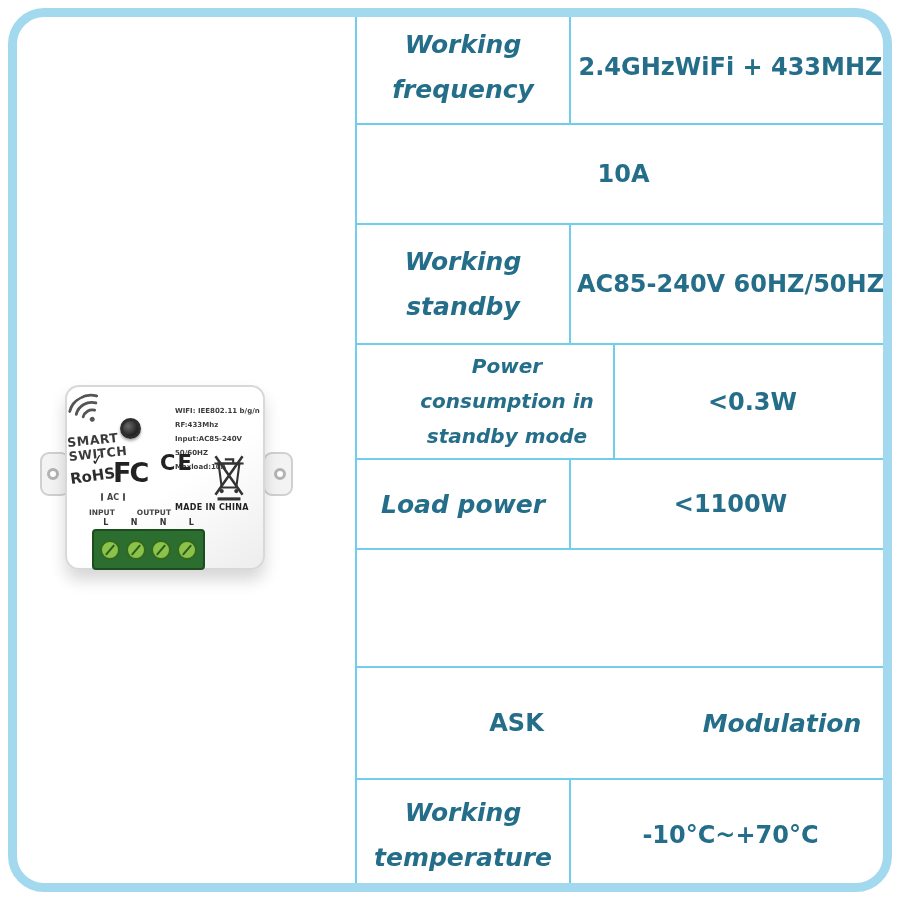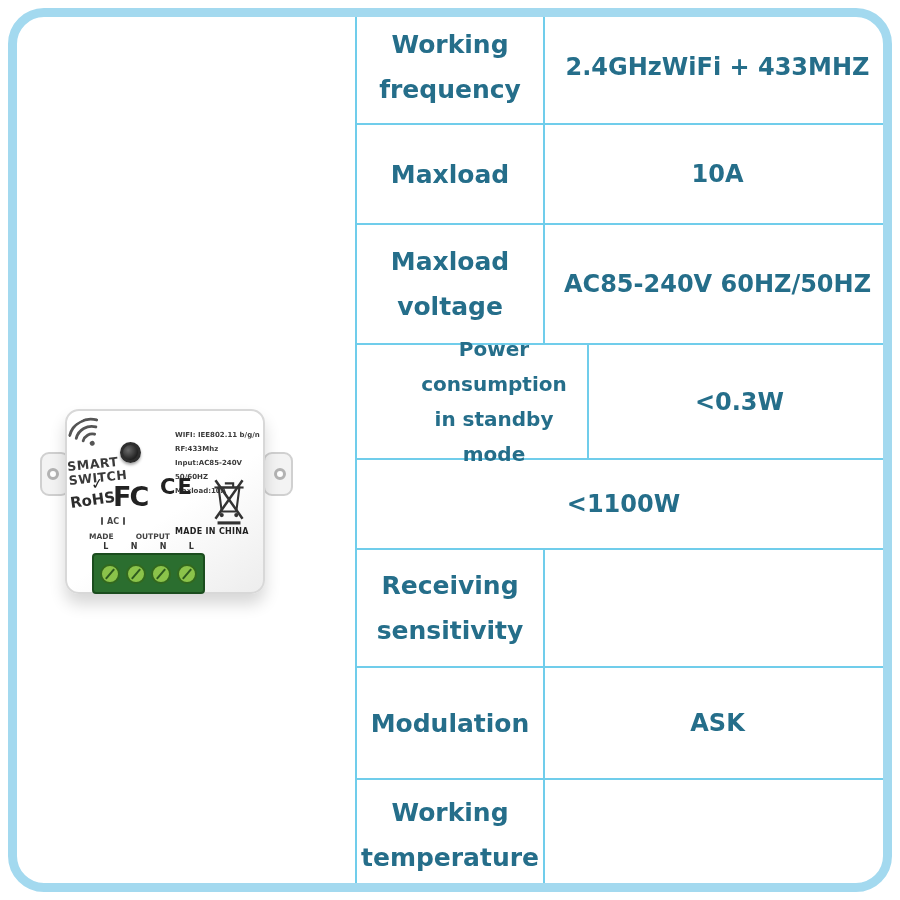--- a/index.html
+++ b/index.html
@@ -22,42 +22,41 @@
     color:#256e8a;
   }
   .row { display:flex; border-bottom:2px solid #70cdeb; }
   .row:last-child { border-bottom:none; }
   .row:nth-child(1){height:115px} .row:nth-child(2){height:100px}
   .row:nth-child(3){height:120px} .row:nth-child(4){height:115px}
   .row:nth-child(5){height:90px}  .row:nth-child(6){height:118px}
   .row:nth-child(7){height:112px} .row:nth-child(8){height:110px}
   .cell { display:flex; align-items:center; justify-content:center; text-align:center; font-weight:bold; }
   .cell.label {
-    width:188px; border-right:2px solid #70cdeb; padding:0 14px;
-    font-size:25px; line-height:1.8;
+    width:214px; border-right:2px solid #70cdeb; padding:0 14px;
+    font-size:25px; line-height:1.8;font-style:italic;
   }
   .cell.label.small { font-size:20px; line-height:1.75;margin-left:44px; }
   .cell.value { flex:1; font-size:24px; padding:0 0; }
 
   
   .device { position:absolute; left:28px; top:365px; width:260px; height:210px; }
   .ear {
     position:absolute; top:77px; width:30px; height:44px; z-index:1;
     background:#f3f3f3; border:2px solid #d0d0d0; border-radius:9px;
     display:flex; align-items:center;
   }
   .ear.left  { left:2px;  justify-content:flex-start; padding-left:5px; }
   .ear.right { left:225px; justify-content:flex-end; padding-right:5px; }
   .hole { width:12px; height:12px; border-radius:50%; background:#fff; border:3px solid #b3b3b3; }
   .body {
     position:absolute; left:27px; top:10px; width:200px; height:185px; z-index:2;
     background:linear-gradient(145deg,#ffffff 55%,#ededed);
     border:2px solid #d8d8d8; border-radius:14px;
     box-shadow:0 10px 16px rgba(0,0,0,0.16);
-    margin-top:24px;
   }
   .wifi-icon { position:absolute; left:4px; top:8px; transform:rotate(-30deg); }
   .knob {
     position:absolute; left:53px; top:31px; width:21px; height:21px; border-radius:50%;
     background:radial-gradient(circle at 35% 35%, #6a6a6a, #222 70%);
     border:3px solid #2e2e2e; box-shadow:0 2px 3px rgba(0,0,0,0.35);
   }
   .spec-text { position:absolute; left:108px; top:17px; width:92px; font-size:7px; line-height:14px; font-weight:bold; color:#3c3c3c; }
   .brand { position:absolute; left:1px; top:46px; font-size:12.5px; font-weight:bold; letter-spacing:0.5px; color:#3a3a3a; line-height:14px; transform:rotate(-6deg); }
   .check-icon { position:absolute; left:24px; top:64px; font-size:15px; font-weight:bold; color:#222; transform:rotate(-8deg); }
@@ -139,21 +138,21 @@
 
         <div class="madein">MADE IN CHINA</div>
 
         <div class="ac-row">
           <span class="pin"></span>
           <span>AC</span>
           <span class="pin"></span>
         </div>
 
         <div class="io-row">
-          <span>MADE</span>
+          <span>INPUT</span>
           <span>OUTPUT</span>
         </div>
 
         <div class="terminal-letters">
           <span>L</span>
           <span>N</span>
           <span>N</span>
           <span>L</span>
         </div>
 
@@ -166,42 +165,42 @@
 
       </div>
     </div>
 
     <div class="spec-table">
       <div class="row">
         <div class="cell label">Working frequency</div>
         <div class="cell value">2.4GHzWiFi + 433MHZ</div>
       </div>
       <div class="row">
-        <div class="cell label">Maxload</div>
         <div class="cell value">10A</div>
       </div>
       <div class="row">
-        <div class="cell label">Maxload voltage</div>
+        <div class="cell label">Working standby</div>
         <div class="cell value">AC85-240V 60HZ/50HZ</div>
       </div>
       <div class="row">
         <div class="cell label small">Power consumption in standby mode</div>
         <div class="cell value">&lt;0.3W</div>
       </div>
       <div class="row">
+        <div class="cell label">Load power</div>
         <div class="cell value">&lt;1100W</div>
       </div>
       <div class="row">
-        <div class="cell label">Receiving sensitivity</div>
-      </div>
-      <div class="row">
+      </div>
+      <div class="row">
+        <div class="cell value">ASK</div>
         <div class="cell label">Modulation</div>
-        <div class="cell value">ASK</div>
       </div>
       <div class="row">
         <div class="cell label">Working temperature</div>
+        <div class="cell value">-10°C~+70°C</div>
       </div>
     </div>
 
   </div>
 
   <div class="frame-border"></div>
 </div>
 
 </body></html>

